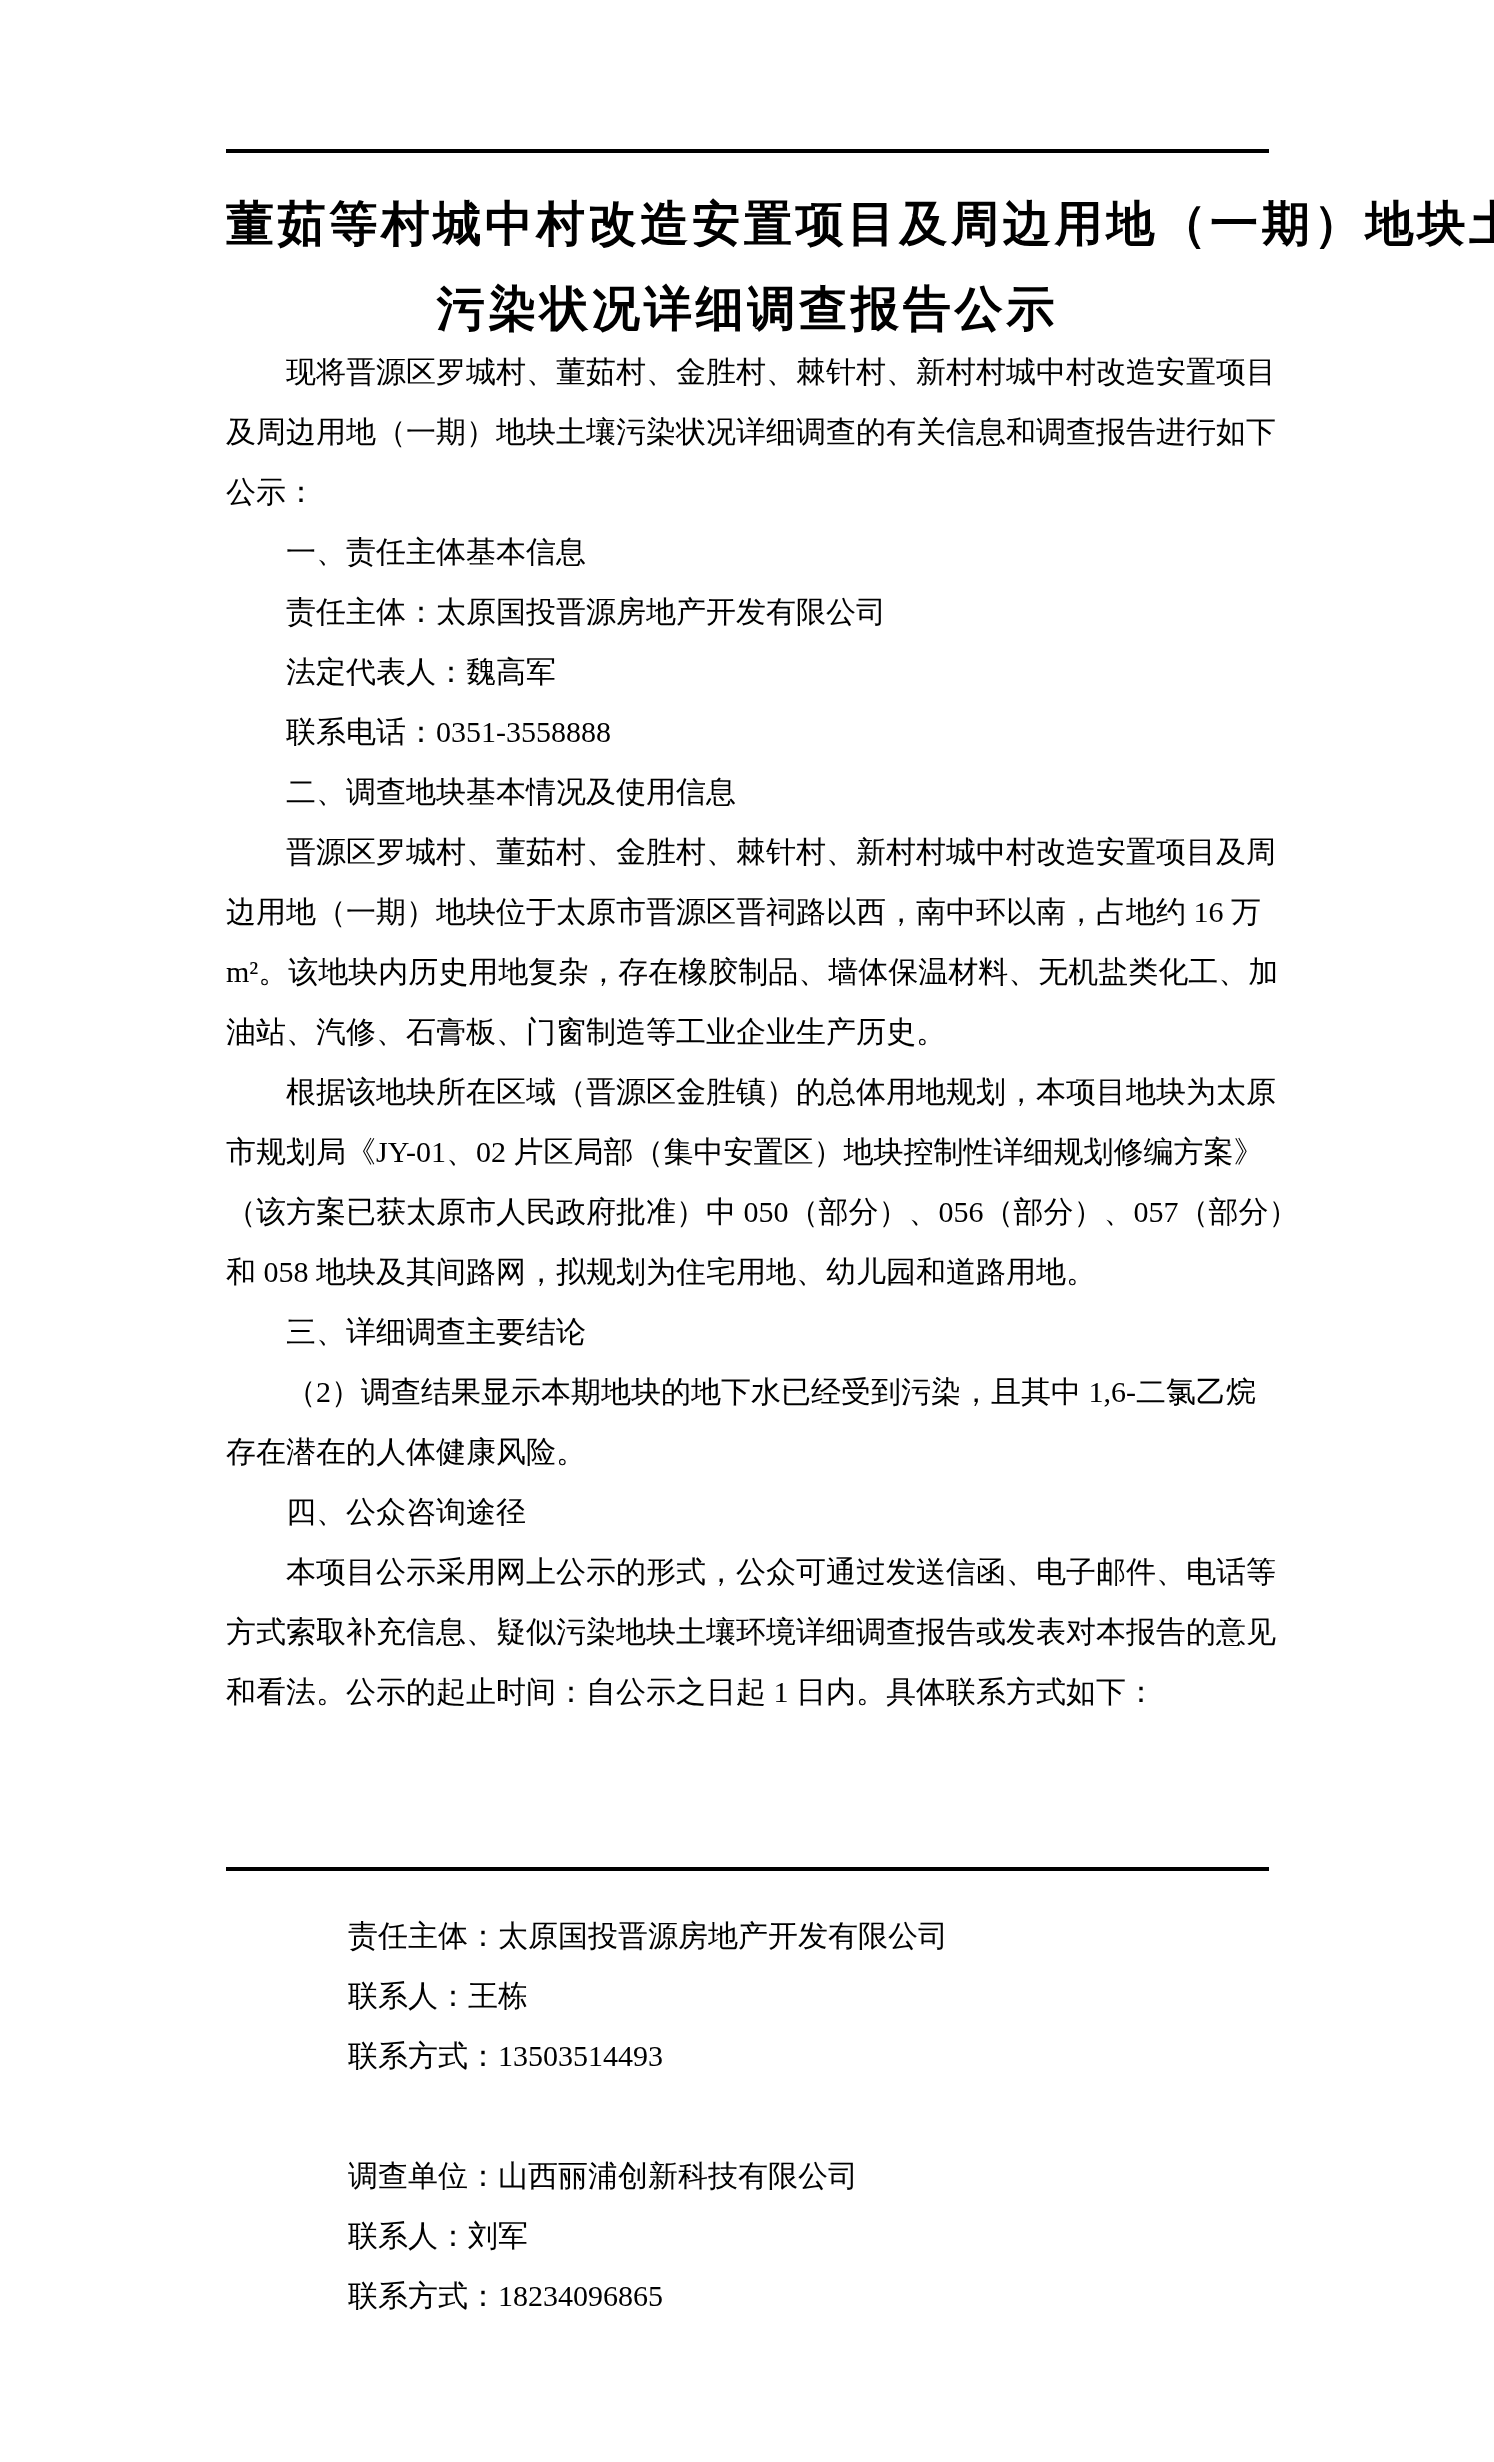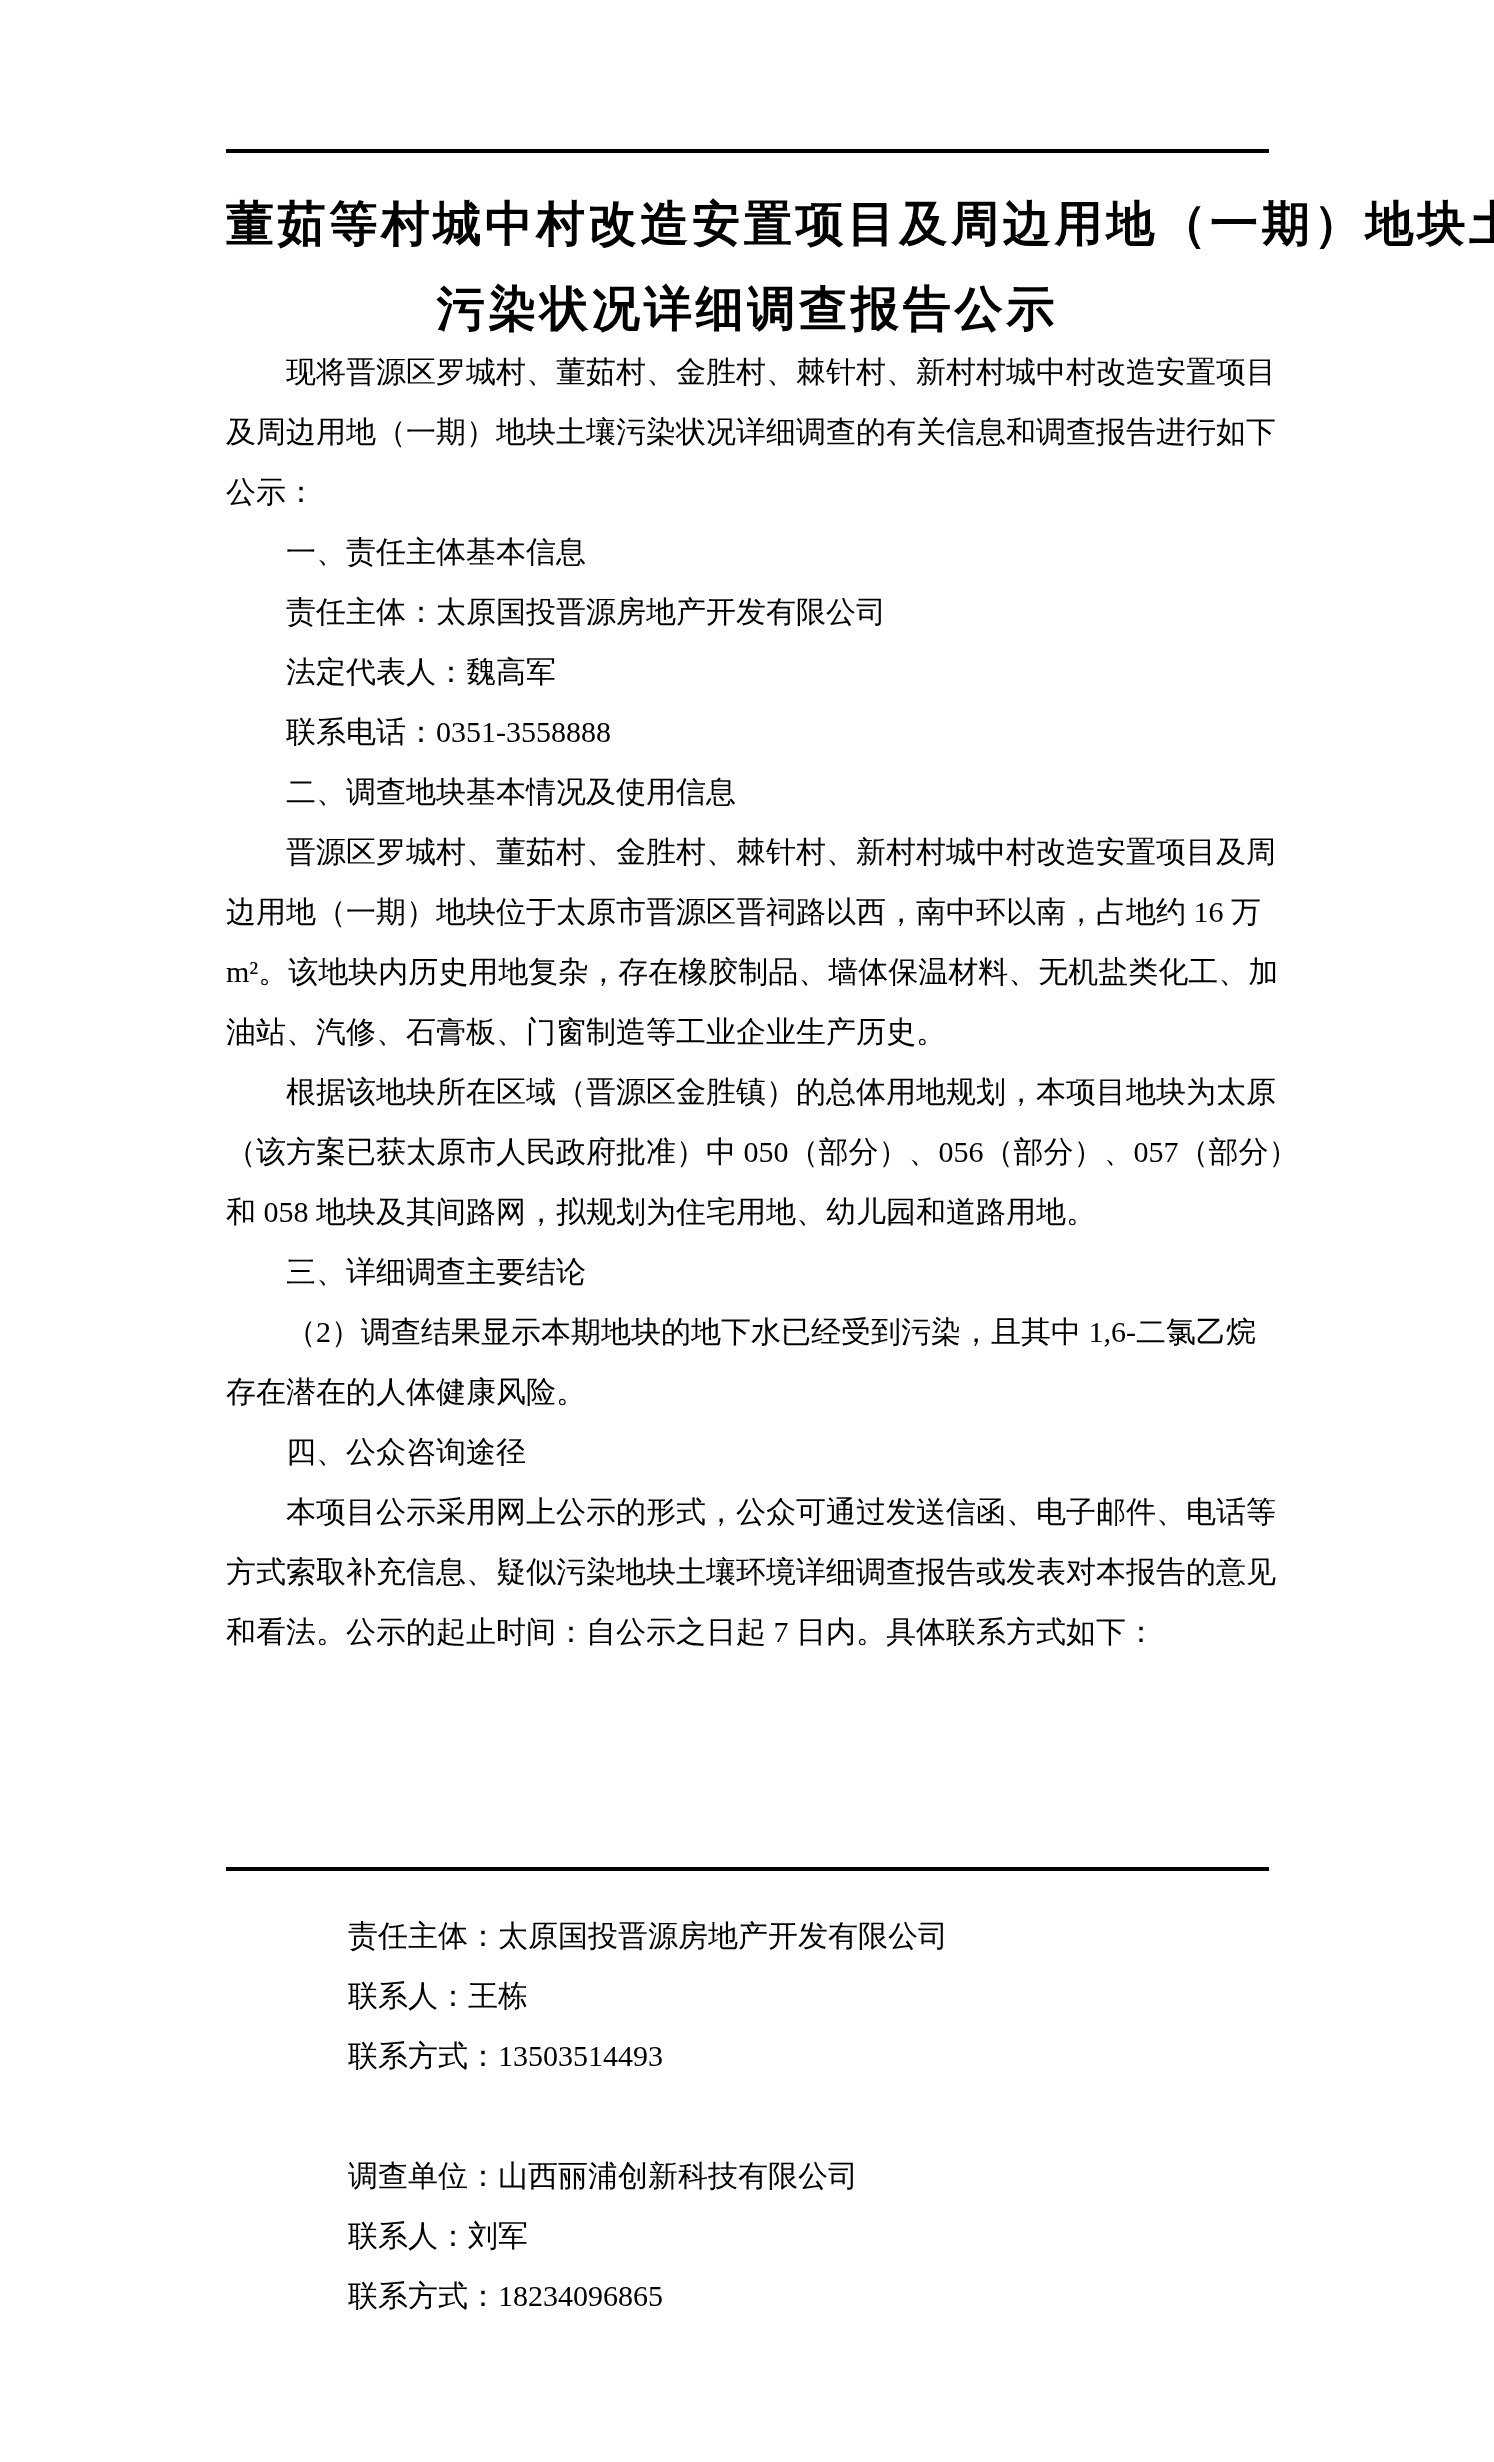--- a/index.html
+++ b/index.html
@@ -82,29 +82,30 @@
     <div class="bl ind">一、责任主体基本信息</div>
     <div class="bl ind">责任主体：太原国投晋源房地产开发有限公司</div>
     <div class="bl ind">法定代表人：魏高军</div>
     <div class="bl ind">联系电话：0351-3558888</div>
     <div class="bl ind">二、调查地块基本情况及使用信息</div>
     <div class="bl ind">晋源区罗城村、董茹村、金胜村、棘针村、新村村城中村改造安置项目及周</div>
     <div class="bl">边用地（一期）地块位于太原市晋源区晋祠路以西，南中环以南，占地约 16 万</div>
     <div class="bl">m²。该地块内历史用地复杂，存在橡胶制品、墙体保温材料、无机盐类化工、加</div>
     <div class="bl">油站、汽修、石膏板、门窗制造等工业企业生产历史。</div>
     <div class="bl ind">根据该地块所在区域（晋源区金胜镇）的总体用地规划，本项目地块为太原</div>
+    <div class="bl">市规划局《JY-01、02 片区局部（集中安置区）地块控制性详细规划修编方案》</div>
     <div class="bl">（该方案已获太原市人民政府批准）中 050（部分）、056（部分）、057（部分）</div>
     <div class="bl">和 058 地块及其间路网，拟规划为住宅用地、幼儿园和道路用地。</div>
     <div class="bl ind">三、详细调查主要结论</div>
     <div class="bl ind">（2）调查结果显示本期地块的地下水已经受到污染，且其中 1,6-二氯乙烷</div>
     <div class="bl">存在潜在的人体健康风险。</div>
     <div class="bl ind">四、公众咨询途径</div>
     <div class="bl ind">本项目公示采用网上公示的形式，公众可通过发送信函、电子邮件、电话等</div>
     <div class="bl">方式索取补充信息、疑似污染地块土壤环境详细调查报告或发表对本报告的意见</div>
-    <div class="bl">和看法。公示的起止时间：自公示之日起 7 日内。具体联系方式如下：</div>
+    <div class="bl">和看法。公示的起止时间：自公示之日起 1 日内。具体联系方式如下：</div>
   </div>
 
   <div class="rule rule-bottom"></div>
 
   <div class="contact-block">
     <div class="cl">责任主体：太原国投晋源房地产开发有限公司</div>
     <div class="cl">联系人：王栋</div>
     <div class="cl">联系方式：13503514493</div>
     <div class="cl"></div>
     <div class="cl">调查单位：山西丽浦创新科技有限公司</div>

